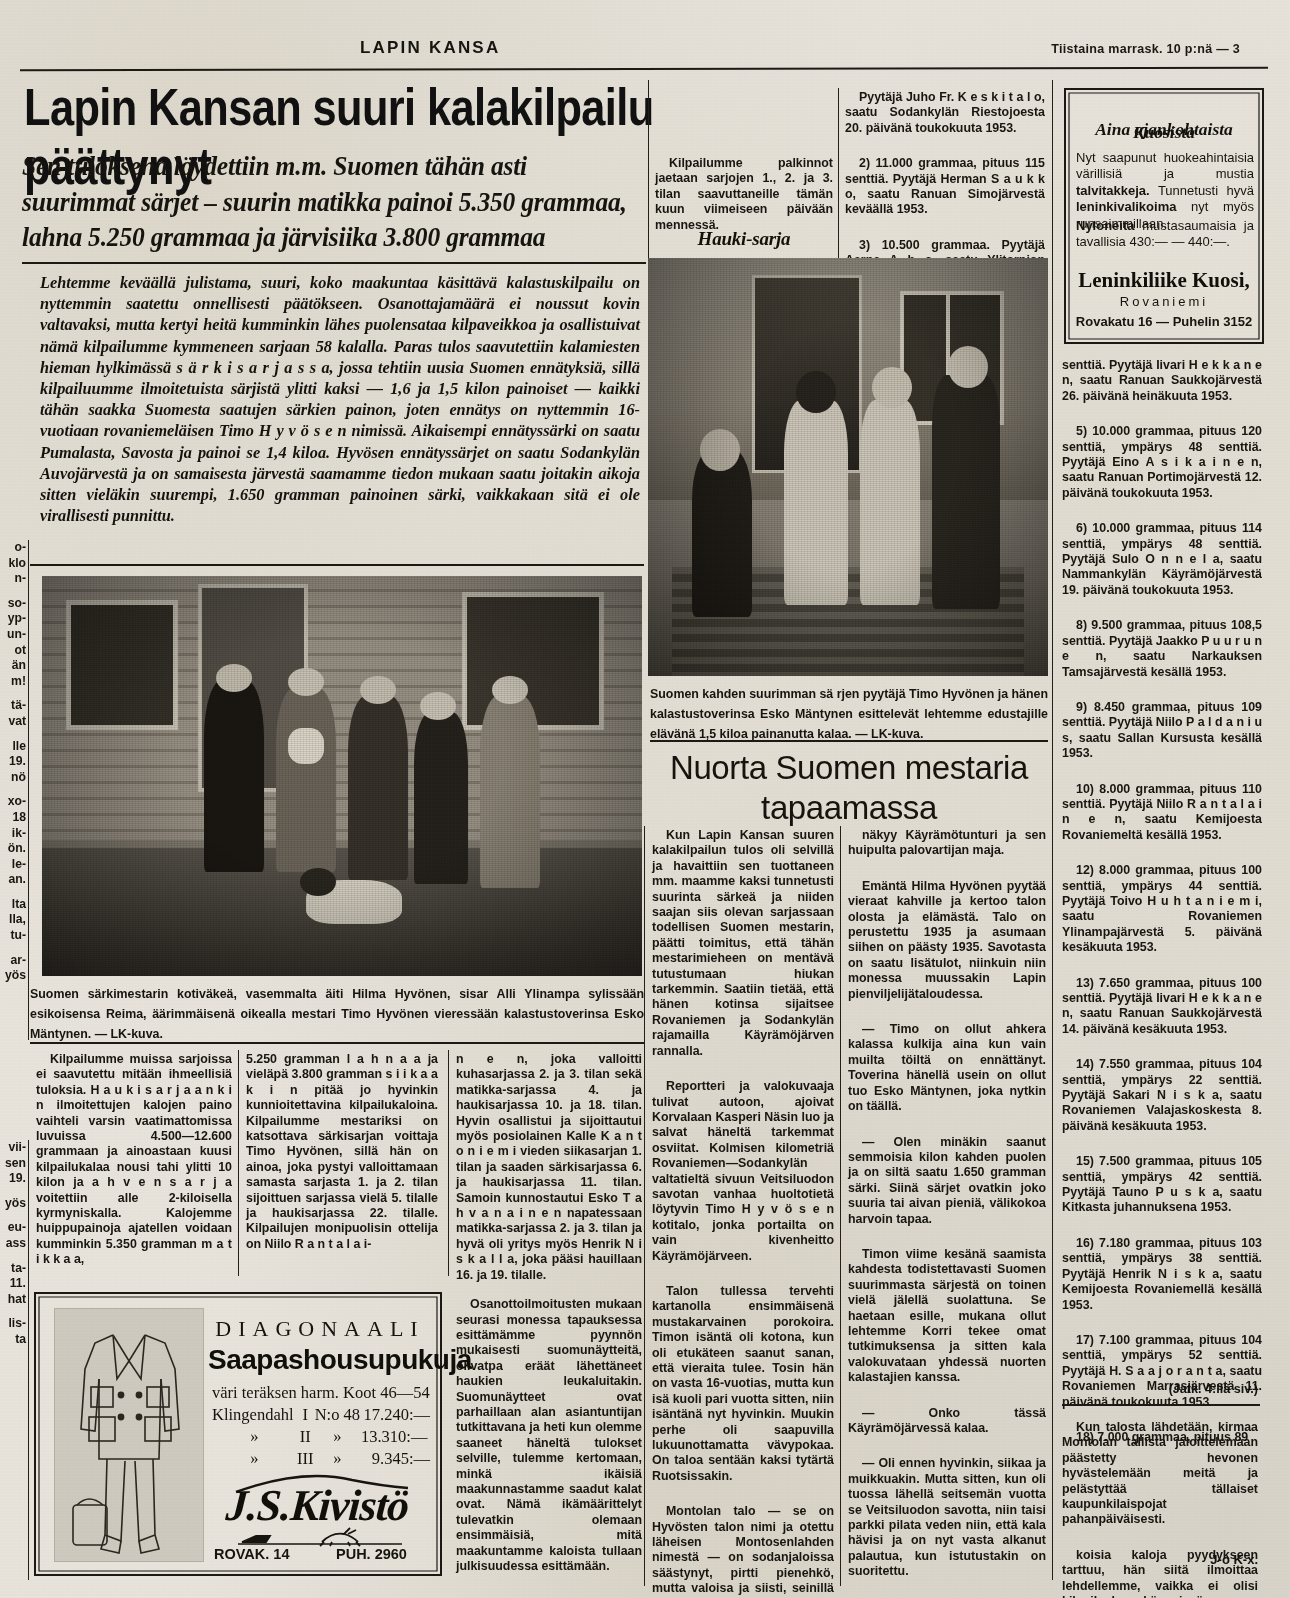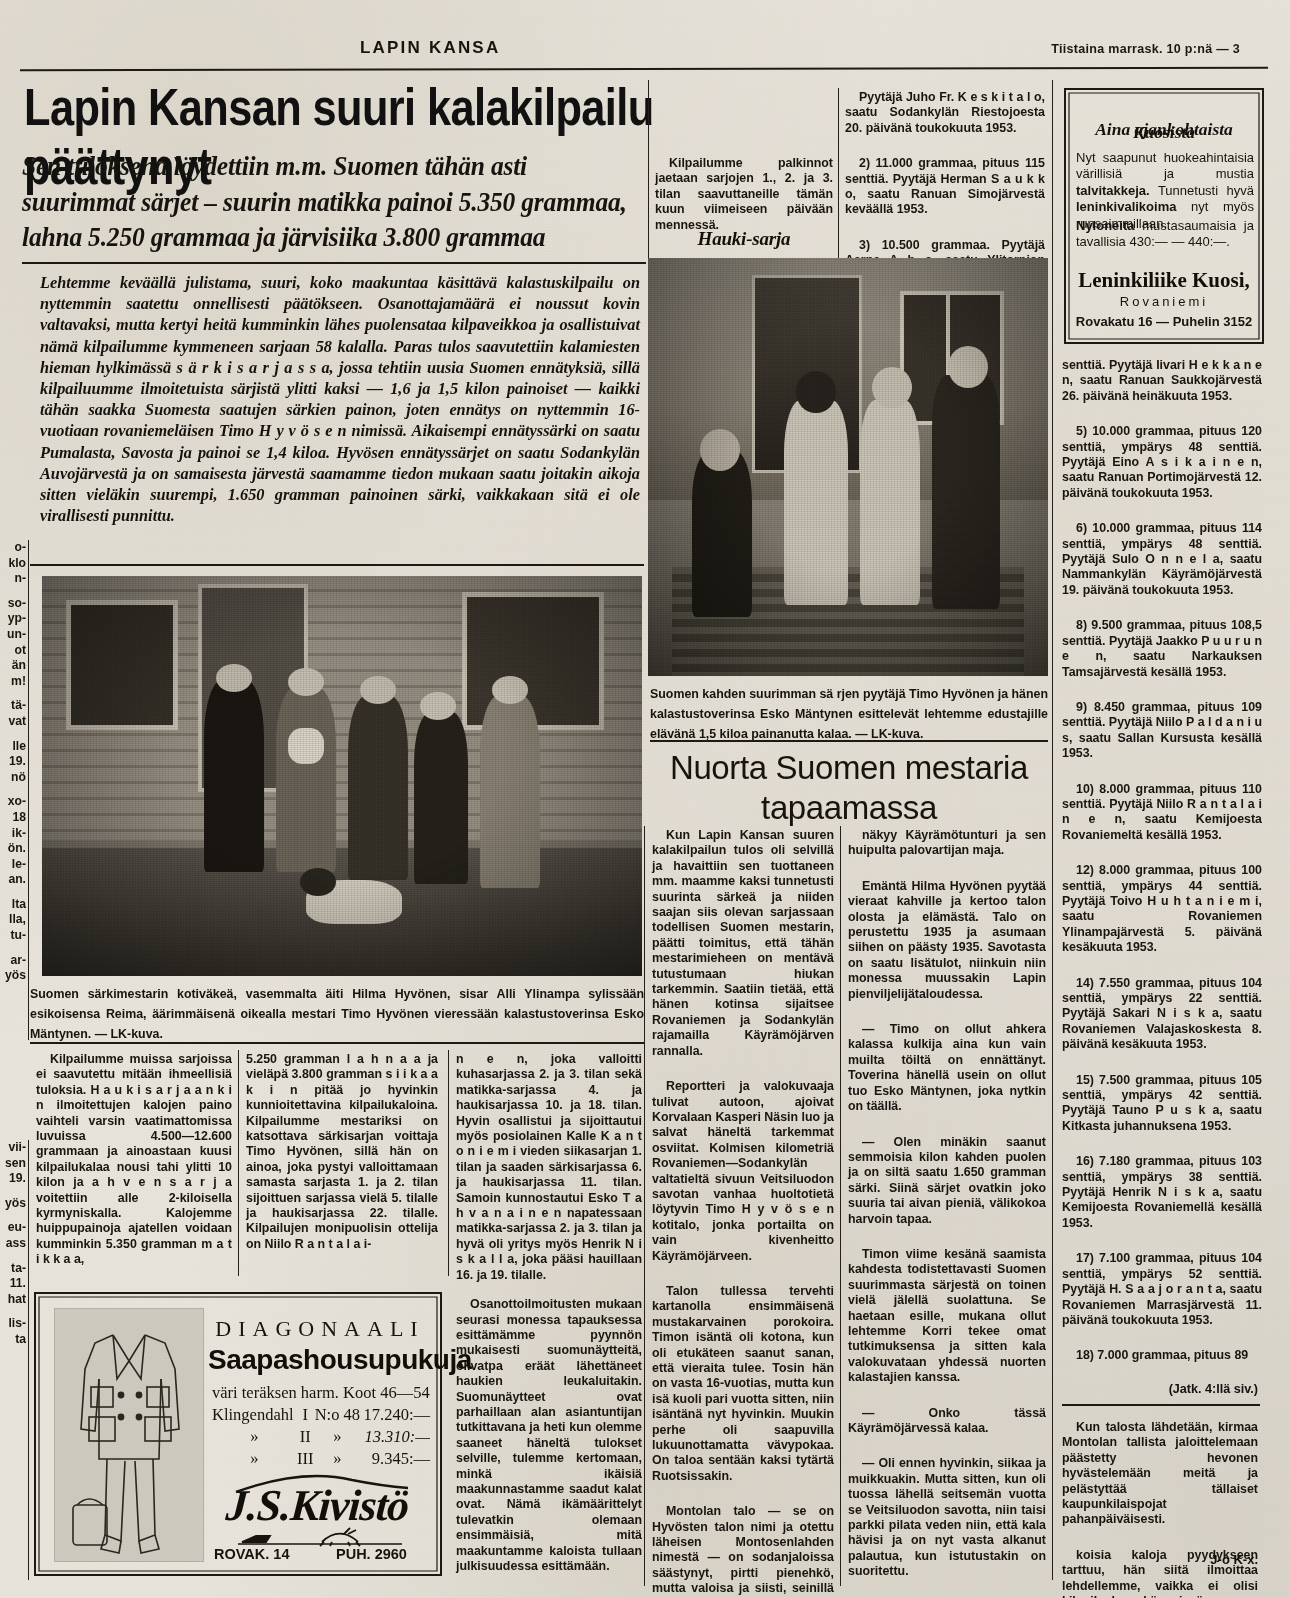--- a/index.html
+++ b/index.html
@@ -414,21 +414,21 @@
           <tr>
         <td style="text-align:left;">Klingendahl</td>
         <td style="text-align:center;">I</td>
         <td style="text-align:center;">N:o 48</td>
         <td style="text-align:right;">17.240:—</td>
       </tr>
       <tr>
         <td style="text-align:center;">»</td>
         <td style="text-align:center;">II</td>
         <td style="text-align:center;">»</td>
-        <td style="text-align:right;font-style:italic;">13.310:—</td>
+        <td style="text-align:left;">13.310:—</td>
       </tr>
       <tr>
         <td style="text-align:center;">»</td>
         <td style="text-align:center;">III</td>
         <td style="text-align:center;">»</td>
         <td style="text-align:right;">9.345:—</td>
       </tr>
     </tbody>
       </table>
 
@@ -472,20 +472,21 @@
   </div>
 
   <div class="body" style="position:absolute; left:1062px; top:358px; width:200px;">
     <p style="text-indent:0;">senttiä. Pyytäjä Iivari H e k k a n e n, saatu Ranuan Saukkojärvestä 26. päivänä heinäkuuta 1953.</p>
     <p>5) 10.000 grammaa, pituus 120 senttiä, ympärys 48 senttiä. Pyytäjä Eino A s i k a i n e n, saatu Ranuan Portimojärvestä 12. päivänä toukokuuta 1953.</p>
     <p>6) 10.000 grammaa, pituus 114 senttiä, ympärys 48 senttiä. Pyytäjä Sulo O n n e l a, saatu Nammankylän Käyrämöjärvestä 19. päivänä toukokuuta 1953.</p>
     <p>8) 9.500 grammaa, pituus 108,5 senttiä. Pyytäjä Jaakko P u u r u n e n, saatu Narkauksen Tamsajärvestä kesällä 1953.</p>
     <p>9) 8.450 grammaa, pituus 109 senttiä. Pyytäjä Niilo P a l d a n i u s, saatu Sallan Kursusta kesällä 1953.</p>
     <p>10) 8.000 grammaa, pituus 110 senttiä. Pyytäjä Niilo R a n t a l a i n e n, saatu Kemijoesta Rovaniemeltä kesällä 1953.</p>
     <p>12) 8.000 grammaa, pituus 100 senttiä, ympärys 44 senttiä. Pyytäjä Toivo H u h t a n i e m i, saatu Rovaniemen Ylinampajärvestä 5. päivänä kesäkuuta 1953.</p>
+    <p>13) 7.650 grammaa, pituus 100 senttiä. Pyytäjä Iivari H e k k a n e n, saatu Ranuan Saukkojärvestä 14. päivänä kesäkuuta 1953.</p>
     <p>14) 7.550 grammaa, pituus 104 senttiä, ympärys 22 senttiä. Pyytäjä Sakari N i s k a, saatu Rovaniemen Valajaskoskesta 8. päivänä kesäkuuta 1953.</p>
     <p>15) 7.500 grammaa, pituus 105 senttiä, ympärys 42 senttiä. Pyytäjä Tauno P u s k a, saatu Kitkasta juhannuksena 1953.</p>
     <p>16) 7.180 grammaa, pituus 103 senttiä, ympärys 38 senttiä. Pyytäjä Henrik N i s k a, saatu Kemijoesta Rovaniemellä kesällä 1953.</p>
     <p>17) 7.100 grammaa, pituus 104 senttiä, ympärys 52 senttiä. Pyytäjä H. S a a j o r a n t a, saatu Rovaniemen Marrasjärvestä 11. päivänä toukokuuta 1953.</p>
     <p>18) 7.000 grammaa, pituus 89</p>
   </div>
   <div class="jatk" style="position:absolute; left:1062px; top:1382px; width:196px;">(Jatk. 4:llä siv.)</div>
   <div class="hrule" style="left:1062px; top:1404px; width:198px; border-top:2.2px solid #1d1a15;"></div>
 
   <div class="edge">

